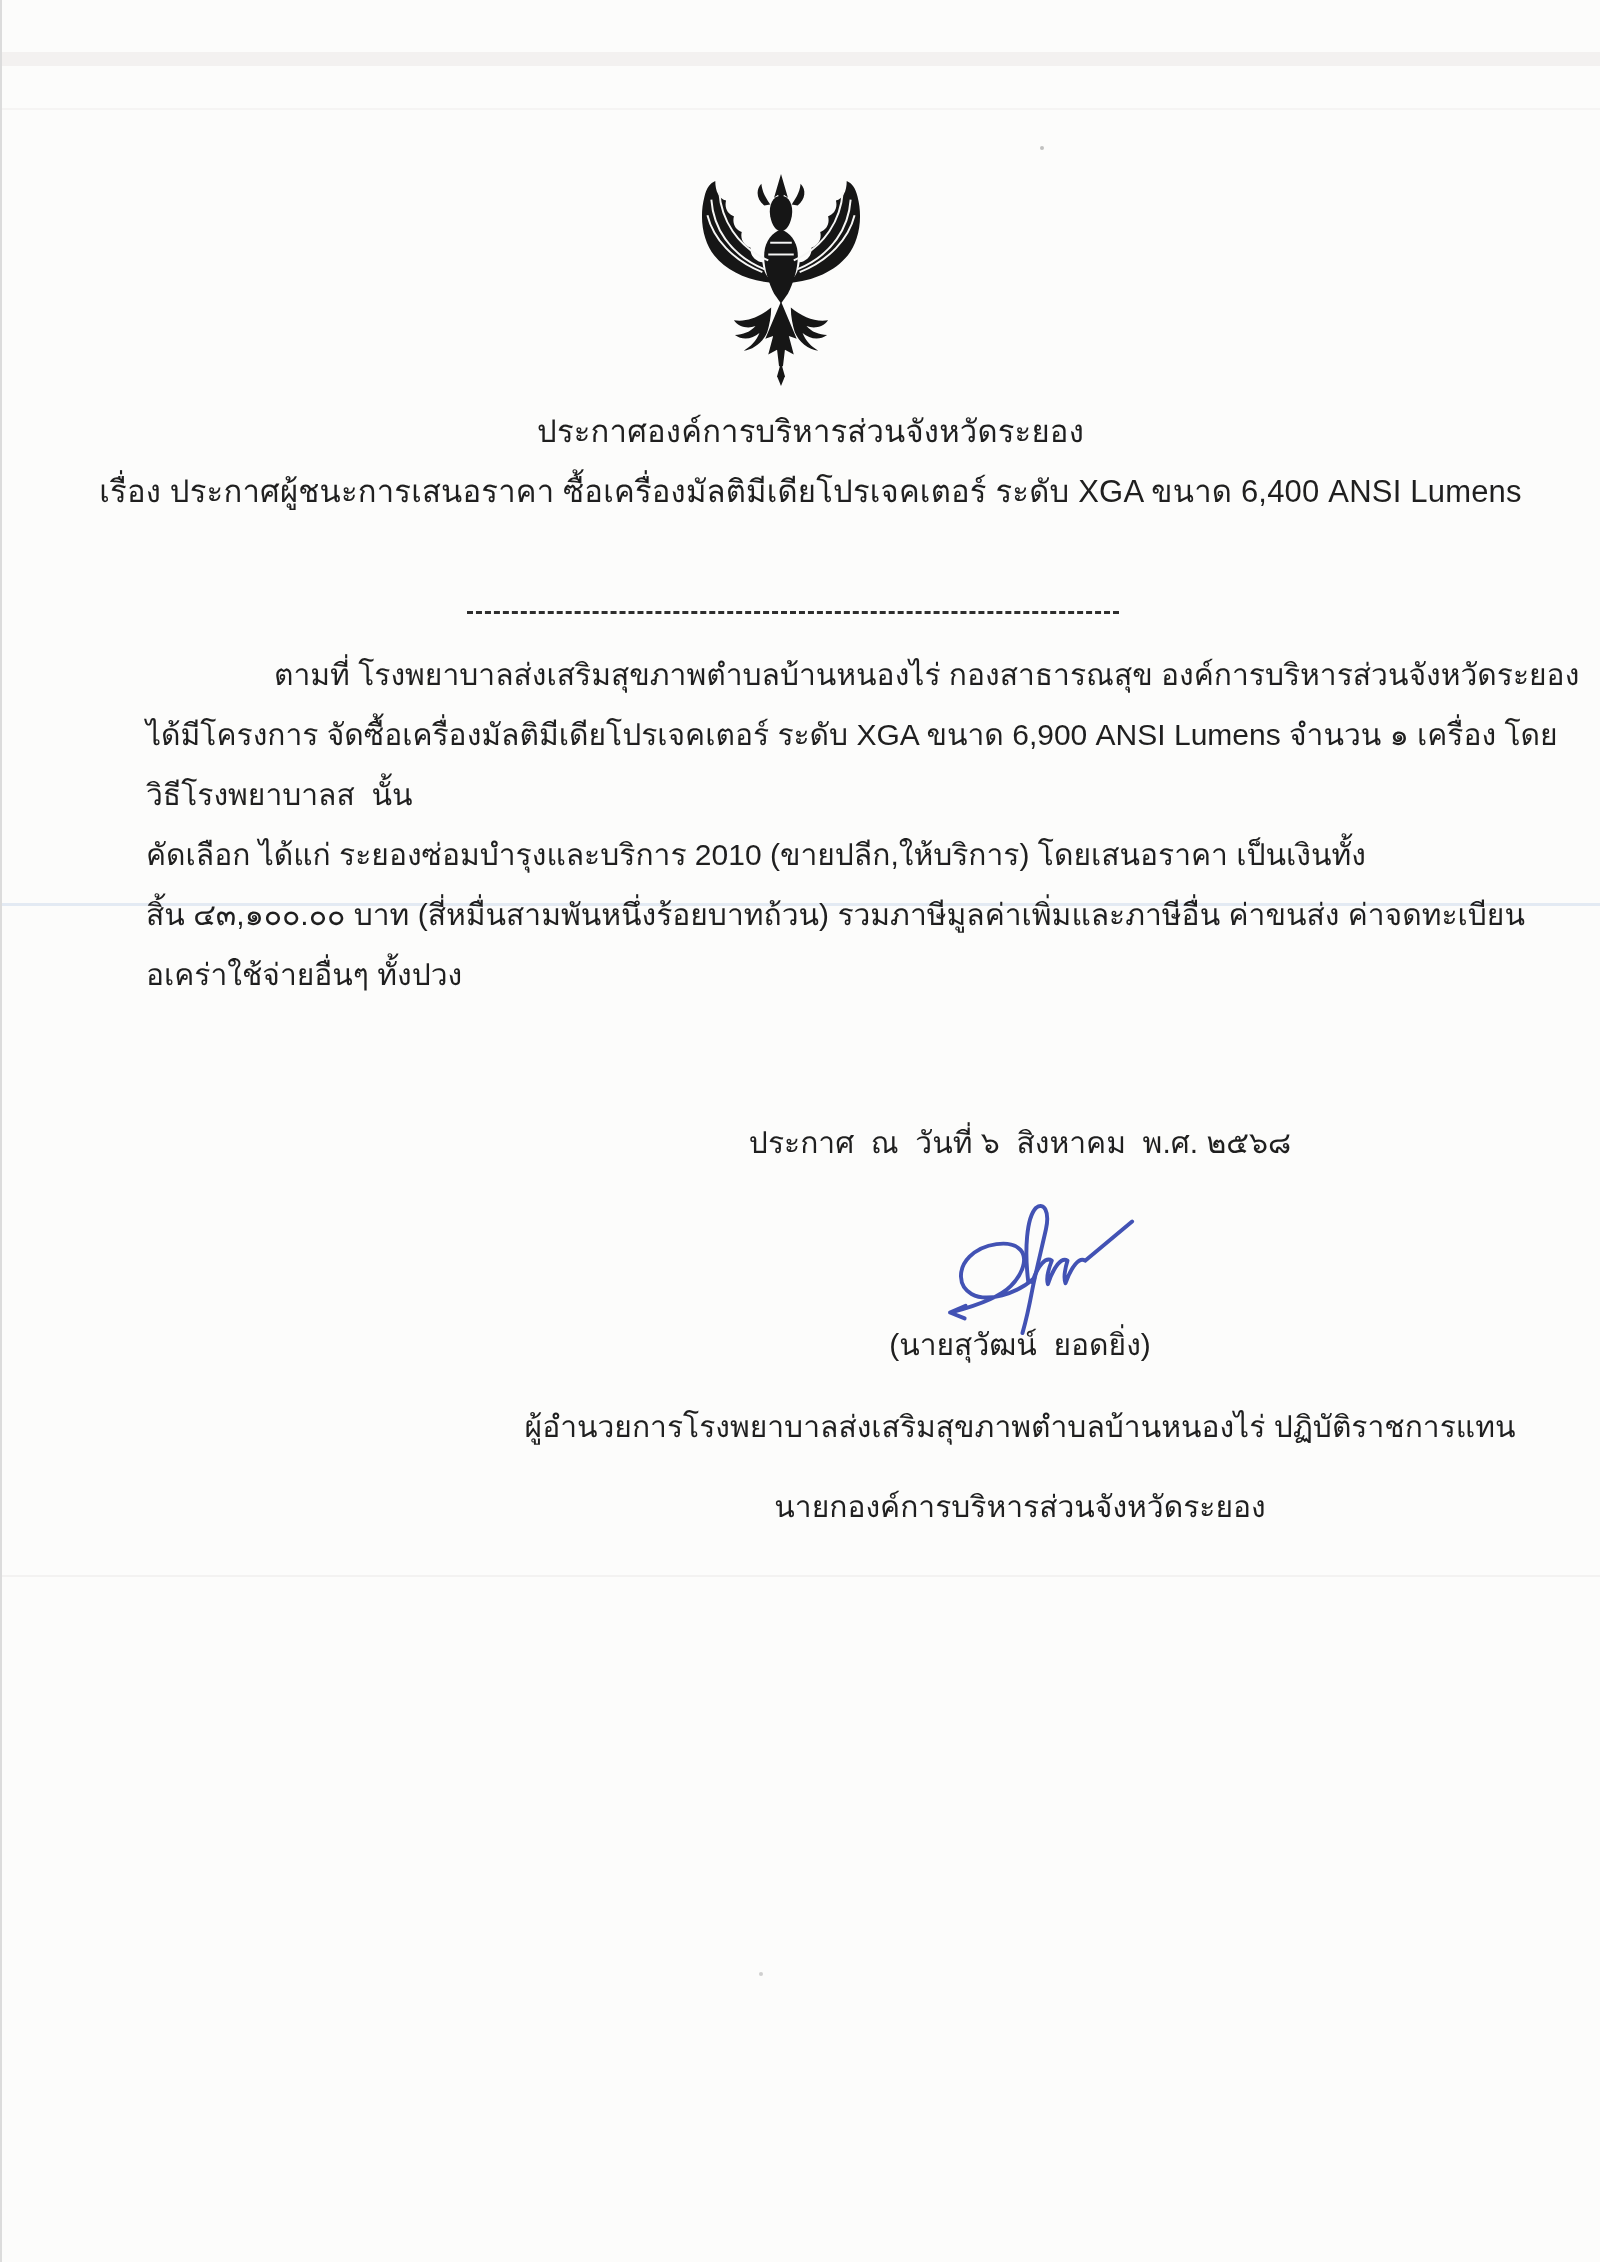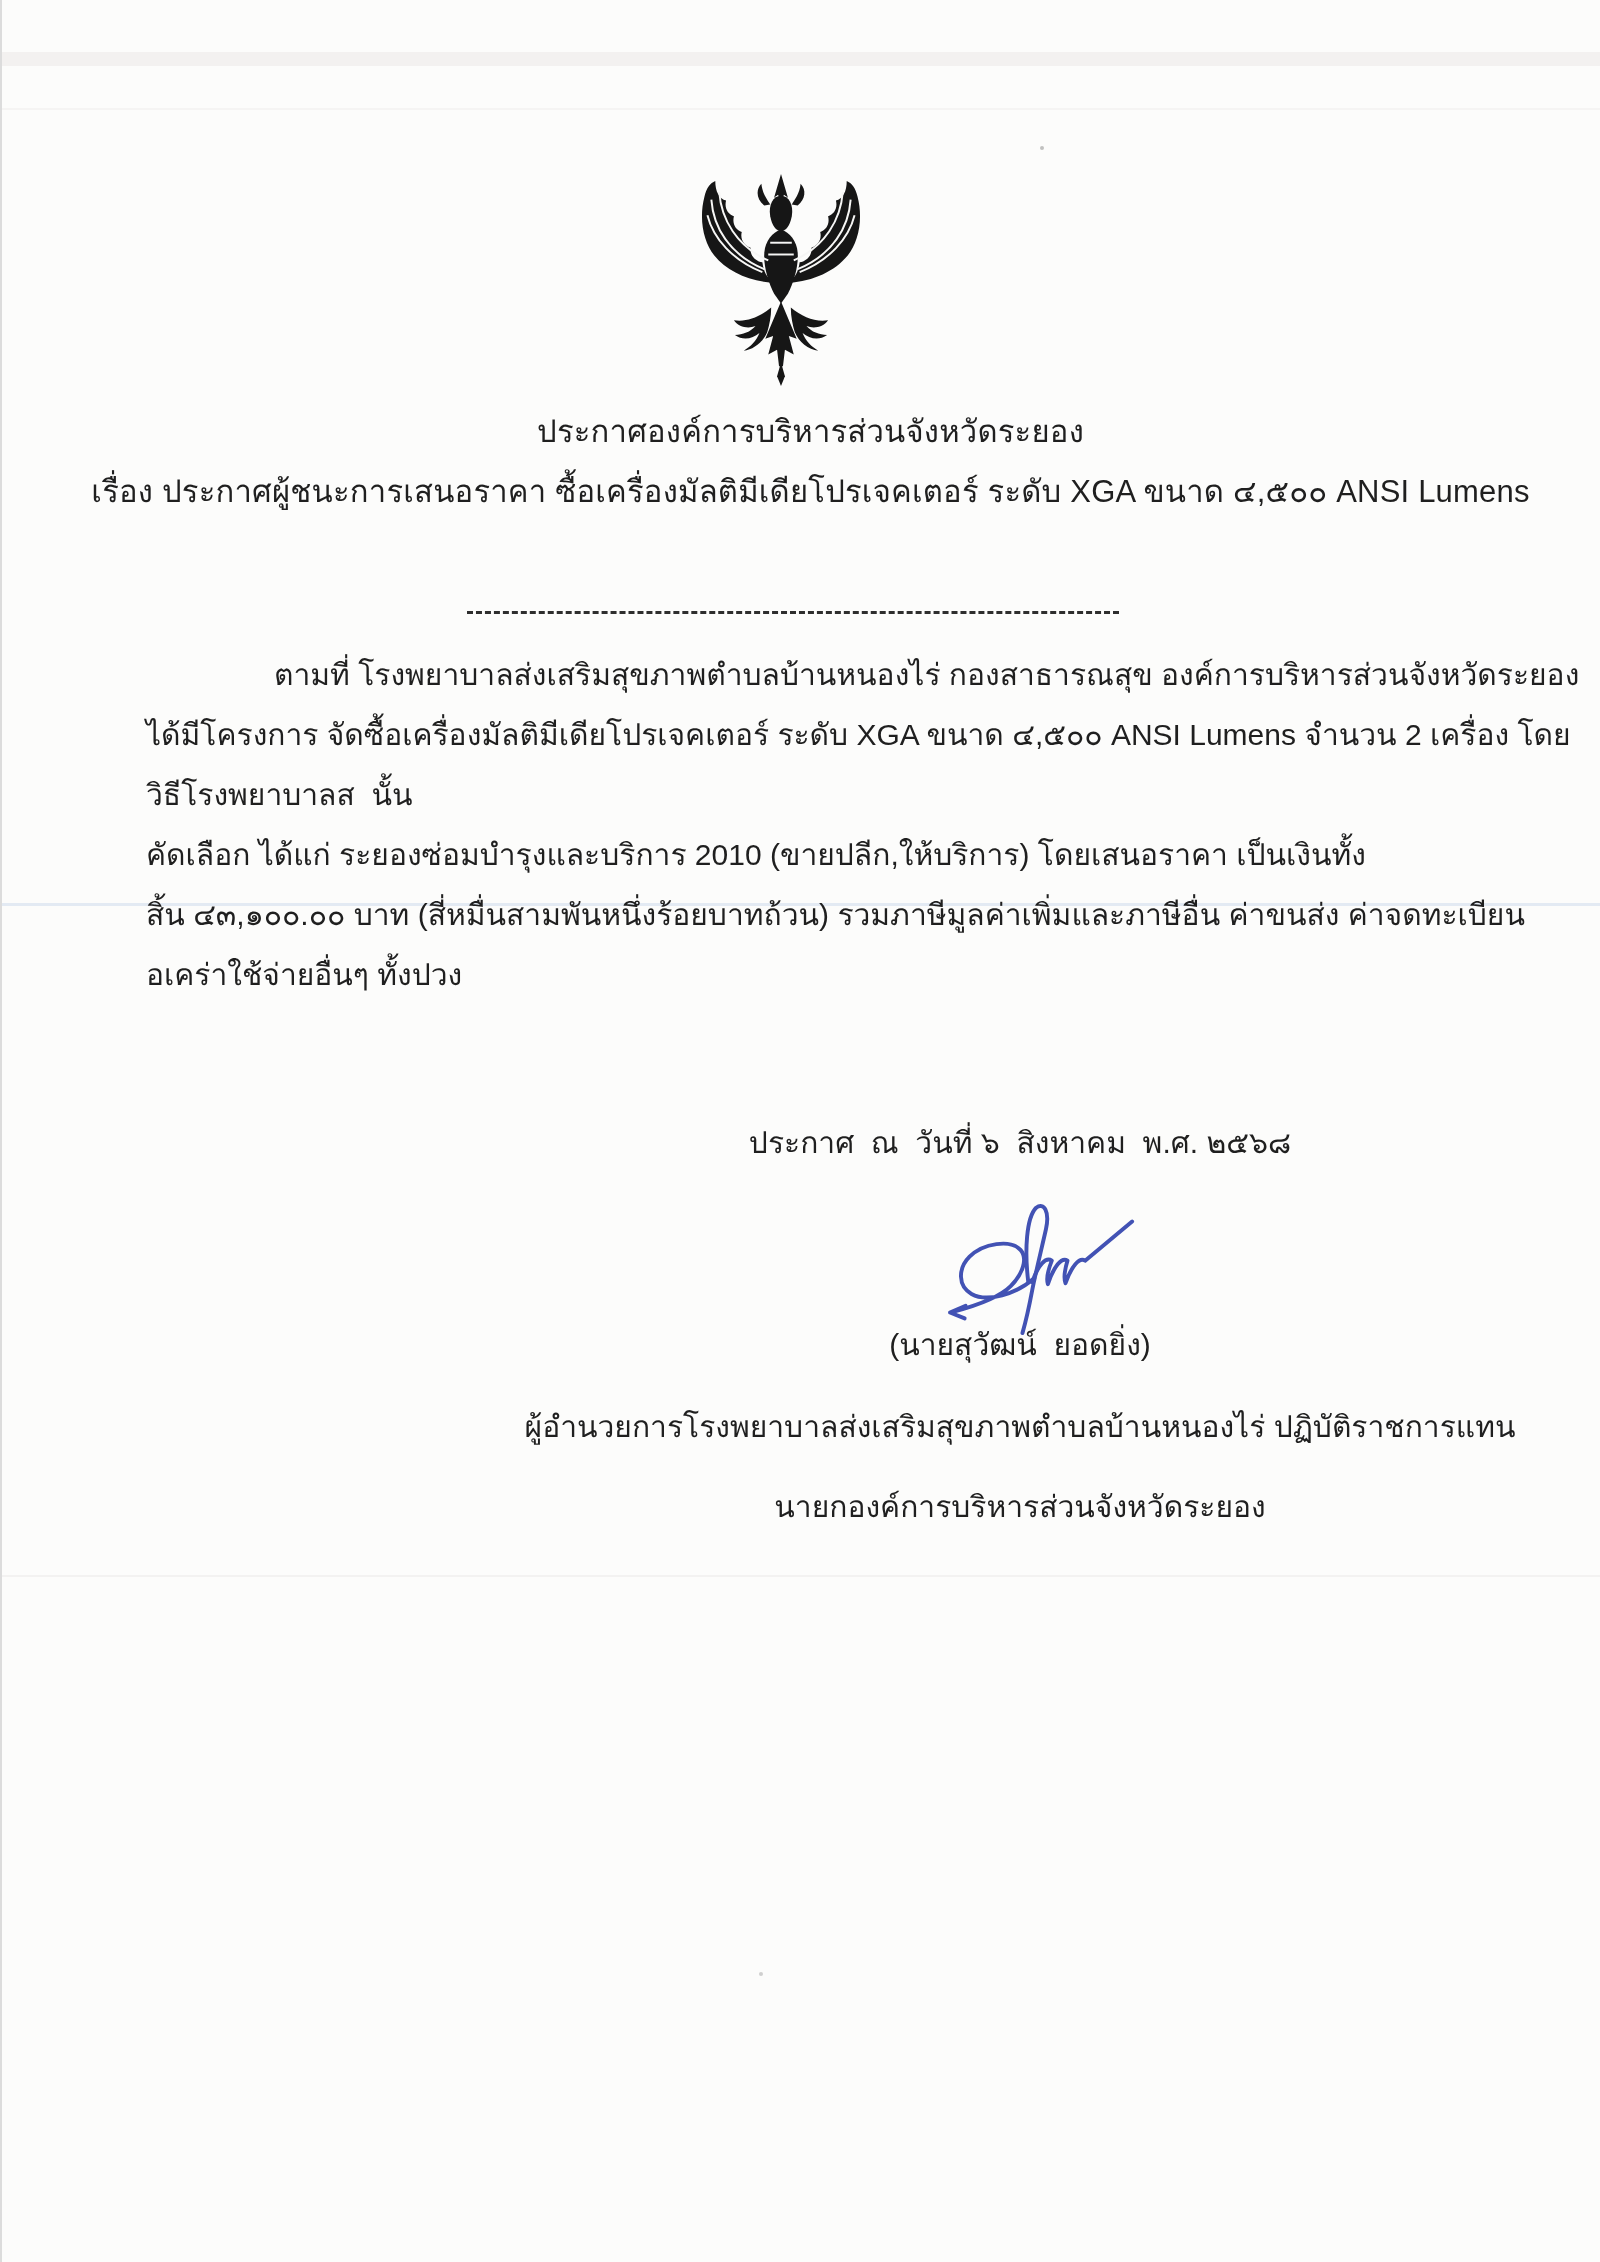--- a/index.html
+++ b/index.html
@@ -90,28 +90,28 @@
         <path d="M42,20 C44,48 60,76 92,90"></path>
         <path d="M30,44 C36,68 56,90 86,102"></path>
       </g>
       <path d="M94,72 L116,72"></path>
       <path d="M92,84 L118,84"></path>
     </g>
   </svg>
 
   <div class="title-block">
     <div class="title-line">ประกาศองค์การบริหารส่วนจังหวัดระยอง</div>
-    <div class="title-line">เรื่อง ประกาศผู้ชนะการเสนอราคา ซื้อเครื่องมัลติมีเดียโปรเจคเตอร์ ระดับ XGA ขนาด ๔,๕๐๐ ANSI Lumens</div>
+    <div class="title-line">เรื่อง ประกาศผู้ชนะการเสนอราคา ซื้อเครื่องมัลติมีเดียโปรเจคเตอร์ ระดับ XGA ขนาด 6,400 ANSI Lumens</div>
   </div>
 
   <div class="divider"></div>
 
   <div class="body-block">
     <div class="body-line indent">ตามที่ โรงพยาบาลส่งเสริมสุขภาพตำบลบ้านหนองไร่ กองสาธารณสุข องค์การบริหารส่วนจังหวัดระยอง</div>
-    <div class="body-line">ได้มีโครงการ จัดซื้อเครื่องมัลติมีเดียโปรเจคเตอร์ ระดับ XGA ขนาด ๔,๕๐๐ ANSI Lumens จำนวน 2 เครื่อง โดย</div>
+    <div class="body-line">ได้มีโครงการ จัดซื้อเครื่องมัลติมีเดียโปรเจคเตอร์ ระดับ XGA ขนาด 6,900 ANSI Lumens จำนวน ๑ เครื่อง โดย</div>
     <div class="body-line">วิธีโรงพยาบาลส  นั้น</div>
     <div class="body-line">คัดเลือก ได้แก่ ระยองซ่อมบำรุงและบริการ 2010 (ขายปลีก,ให้บริการ) โดยเสนอราคา เป็นเงินทั้ง</div>
     <div class="body-line">สิ้น ๔๓,๑๐๐.๐๐ บาท (สี่หมื่นสามพันหนึ่งร้อยบาทถ้วน) รวมภาษีมูลค่าเพิ่มและภาษีอื่น ค่าขนส่ง ค่าจดทะเบียน</div>
     <div class="body-line">อเคร่าใช้จ่ายอื่นๆ ทั้งปวง</div>
   </div>
 
   <div class="signoff-date">ประกาศ  ณ  วันที่ ๖  สิงหาคม  พ.ศ. ๒๕๖๘</div>
 
   <svg class="signature" viewBox="0 0 210 145">
     <g fill="none" stroke="#4252b4" stroke-width="4" stroke-linecap="round" stroke-linejoin="round">

